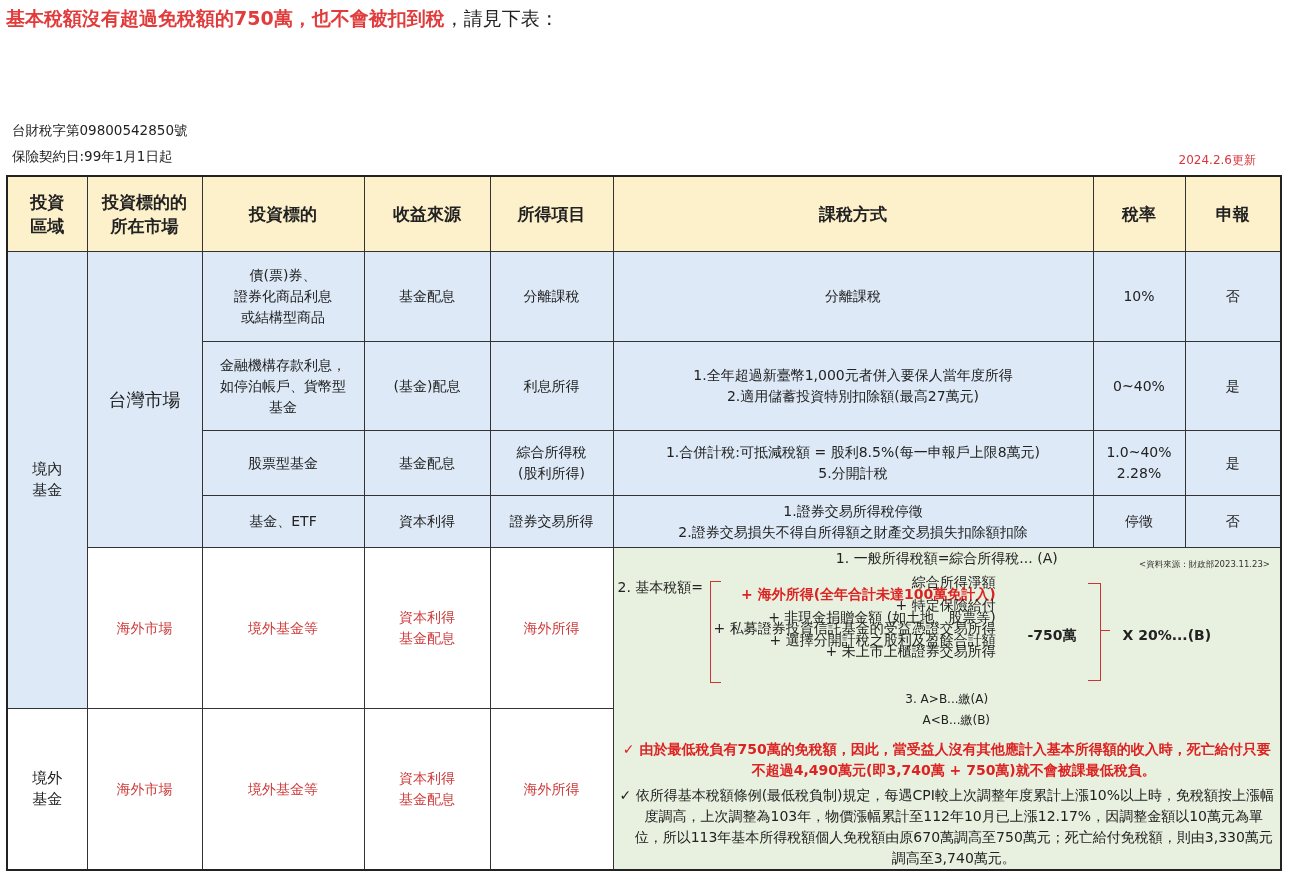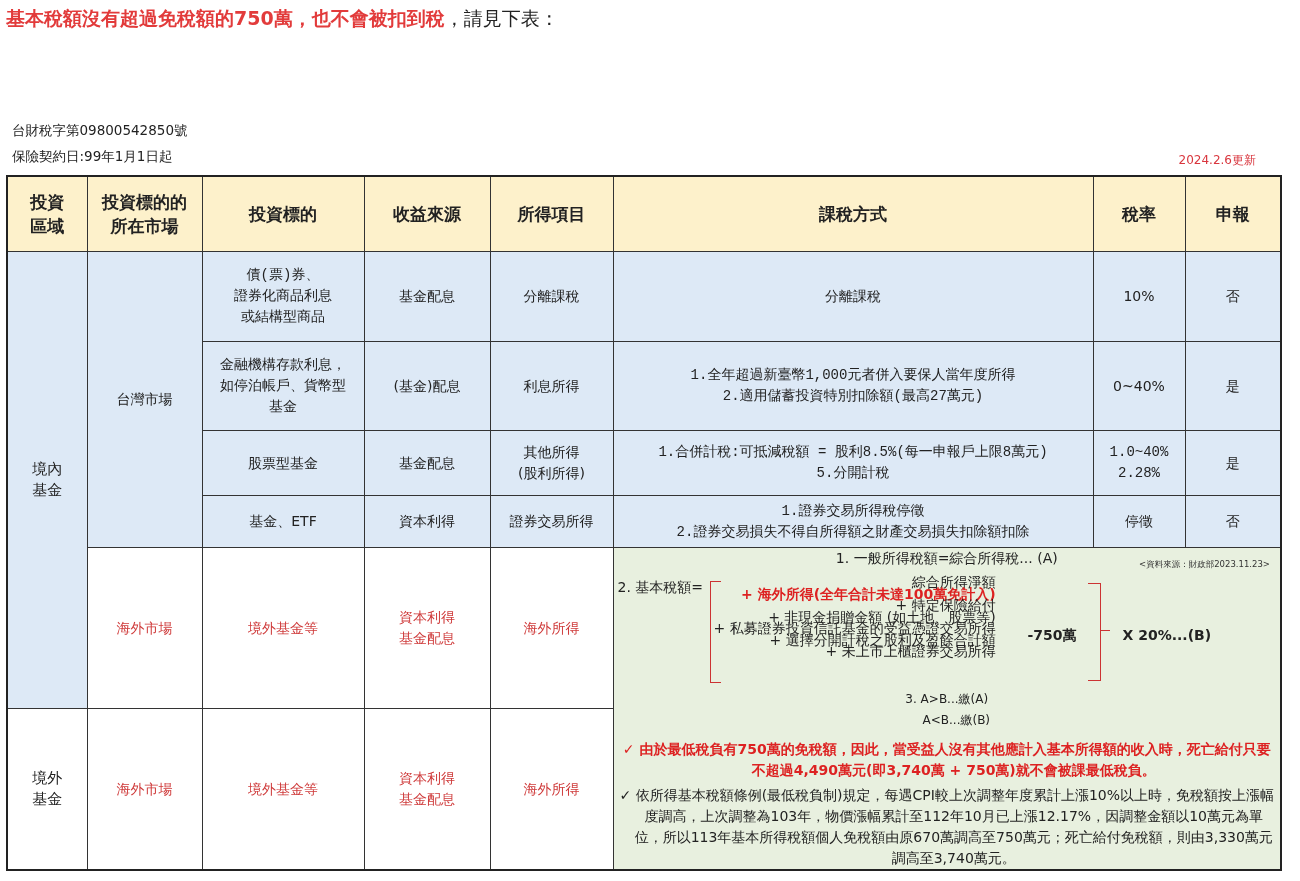--- a/index.html
+++ b/index.html
@@ -7,21 +7,21 @@
   .intro{position:absolute;left:6px;top:0;width:1290px;font-size:19px;line-height:37px;}
   .intro .line{display:block;white-space:nowrap;}
   .red{color:#e23b3b;font-weight:bold;}
   .meta{position:absolute;left:12px;font-size:13.5px;color:#222;}
   .updated{position:absolute;right:44px;top:152px;font-size:12px;color:#d9363e;}
   table.tax{position:absolute;left:6px;top:175px;border-collapse:collapse;width:1274px;table-layout:fixed;border:2px solid #222;}
   table.tax td,table.tax th{border:1px solid #333;padding:0 4px;font-size:14px;text-align:center;vertical-align:middle;line-height:21px;}
   table.tax th{background:#fdf1cb;font-size:17px;font-weight:bold;height:74px;line-height:24px;}
   td.blue{background:#dde9f6;}
   td.white{background:#fff;}
-  td.left{text-align:left;font-family:Liberation Mono, monospace;}
+  td.left{text-align:left;}
   td.redtxt{color:#cf3a3a;font-size:15px;}
   td.green{background:#e8f0df;text-align:left;vertical-align:top;padding:4px 10px 6px 10px;font-size:11.5px;line-height:13px;position:relative;}
   .g-src{position:absolute;right:10px;top:6px;font-size:8.5px;color:#333;}
   .g-line{white-space:nowrap;}
   .g-red{color:#d22;font-weight:bold;}
   .formula{position:relative;height:112px;margin-top:8px;}
   .formula .num{position:absolute;left:0;top:0;}
   .formula .items{position:absolute;left:96px;top:0;text-align:right;}
   .formula .items div{height:11.5px;line-height:11.5px;}
   .bracket-l{position:absolute;left:92px;top:4px;width:10px;height:100px;border-left:1.5px solid #c33;border-top:1.5px solid #c33;border-bottom:1.5px solid #c33;}
@@ -60,42 +60,42 @@
     <th>投資標的</th>
     <th>收益來源</th>
     <th>所得項目</th>
     <th>課稅方式</th>
     <th>稅率</th>
     <th>申報</th>
   </tr>
 
   <tr style="height:90px">
     <td class="blue" rowspan="5" style="font-size:15px"><span>境內</span><br><span>基金</span></td>
-    <td class="blue" rowspan="4" style="font-size:14px;">台灣市場</td>
+    <td class="blue" rowspan="4" style="font-size:18px;">台灣市場</td>
     <td class="blue left"><span>債(票)券、</span><br><span>證券化商品利息</span><br><span>或結構型商品</span></td>
     <td class="blue">基金配息</td>
     <td class="blue">分離課稅</td>
     <td class="blue">分離課稅</td>
     <td class="blue">10%</td>
     <td class="blue">否</td>
   </tr>
 
   <tr style="height:89px">
     <td class="blue left"><span>金融機構存款利息，</span><br><span>如停泊帳戶、貨幣型</span><br><span>基金</span></td>
     <td class="blue">(基金)配息</td>
     <td class="blue">利息所得</td>
     <td class="blue left"><span>1.全年超過新臺幣1,000元者併入要保人當年度所得</span><br><span>2.適用儲蓄投資特別扣除額(最高27萬元)</span></td>
     <td class="blue">0~40%</td>
     <td class="blue">是</td>
   </tr>
 
   <tr style="height:65px">
     <td class="blue">股票型基金</td>
     <td class="blue">基金配息</td>
-    <td class="blue"><span>其他所得</span><br><span>(股利所得)</span></td>
+    <td class="blue"><span>綜合所得稅</span><br><span>(股利所得)</span></td>
     <td class="blue left"><span>1.合併計稅:可抵減稅額 = 股利8.5%(每一申報戶上限8萬元)</span><br><span>5.分開計稅</span></td>
     <td class="blue left"><span>1.0~40%</span><br><span>2.28%</span></td>
     <td class="blue">是</td>
   </tr>
 
   <tr style="height:52px">
     <td class="blue">基金、ETF</td>
     <td class="blue">資本利得</td>
     <td class="blue">證券交易所得</td>
     <td class="blue left"><span>1.證券交易所得稅停徵</span><br><span>2.證券交易損失不得自所得額之財產交易損失扣除額扣除</span></td>

